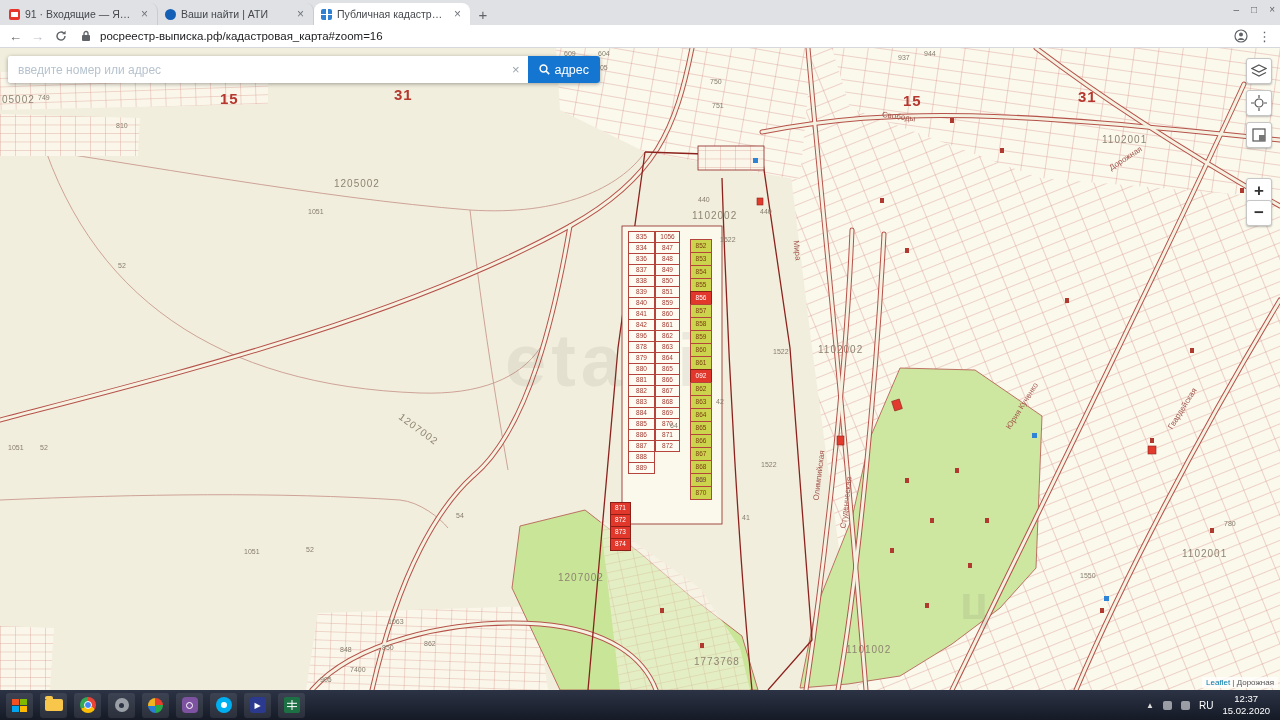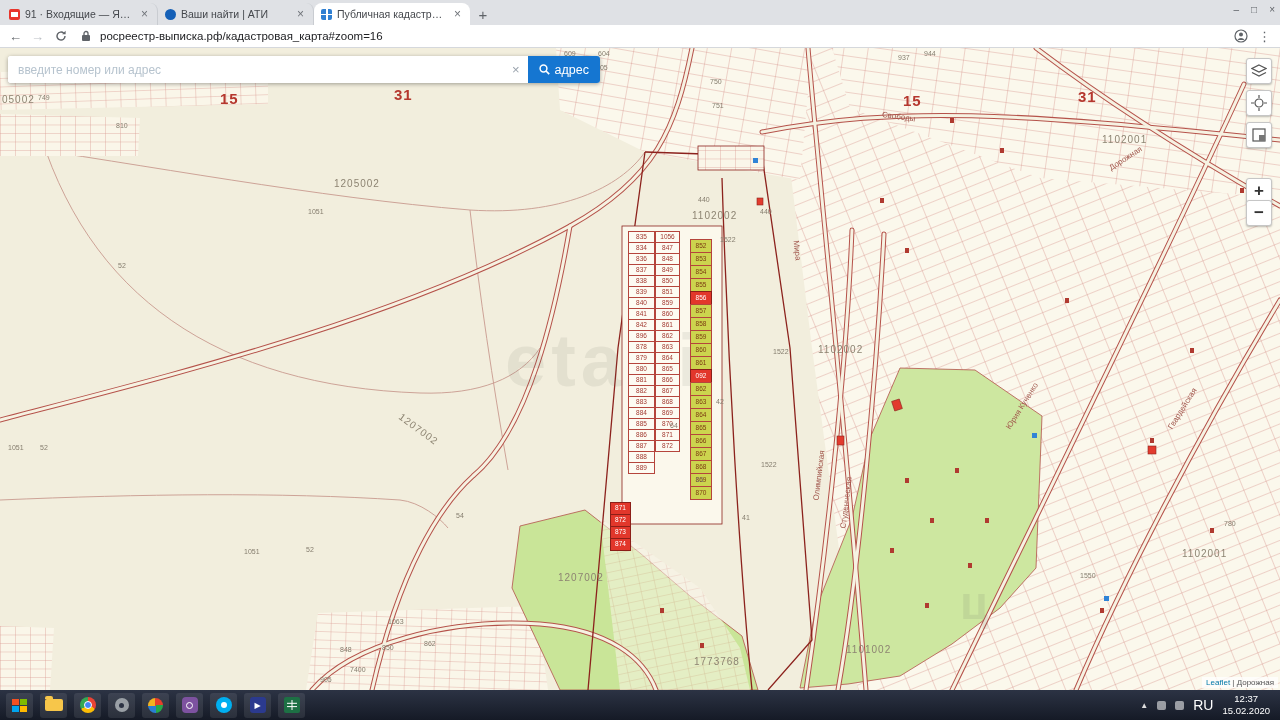--- a/index.html
+++ b/index.html
@@ -117,21 +117,21 @@
   .ic-skype { width:16px; height:16px; border-radius:50%; background:#00aff0;
     display:flex; align-items:center; justify-content:center; }
   .ic-skype i { width:6px; height:6px; border-radius:50%; background:#fff; }
   .ic-media { width:16px; height:16px; background:#2b3a8f; border-radius:3px;
     color:#fff; font-size:8px; display:flex; align-items:center; justify-content:center; }
   .ic-excel { width:16px; height:16px; background:#1d7044; border-radius:2px;
     display:flex; align-items:center; justify-content:center; }
   .tray { margin-left:auto; display:flex; align-items:center; gap:9px; color:#fff; }
   .tray-arrow { font-size:8px; color:#ddd; cursor:pointer; }
   .tray-dot { width:9px; height:9px; background:rgba(255,255,255,.55); border-radius:2px; }
-  .lang { font-size:14px; cursor:pointer; }
+  .lang { font-size:10px; cursor:pointer; }
   .clock { text-align:center; font-size:9.5px; line-height:1.25; cursor:default; padding-right:4px; }
 </style>
 </head>
 <body>
 
 <div class="tabstrip">
   <div class="tab">
     <span class="favicon fav-mail"></span>
     <span class="tab-title">91 · Входящие — Яндекс.Почта</span>
     <span class="tab-close">×</span>

